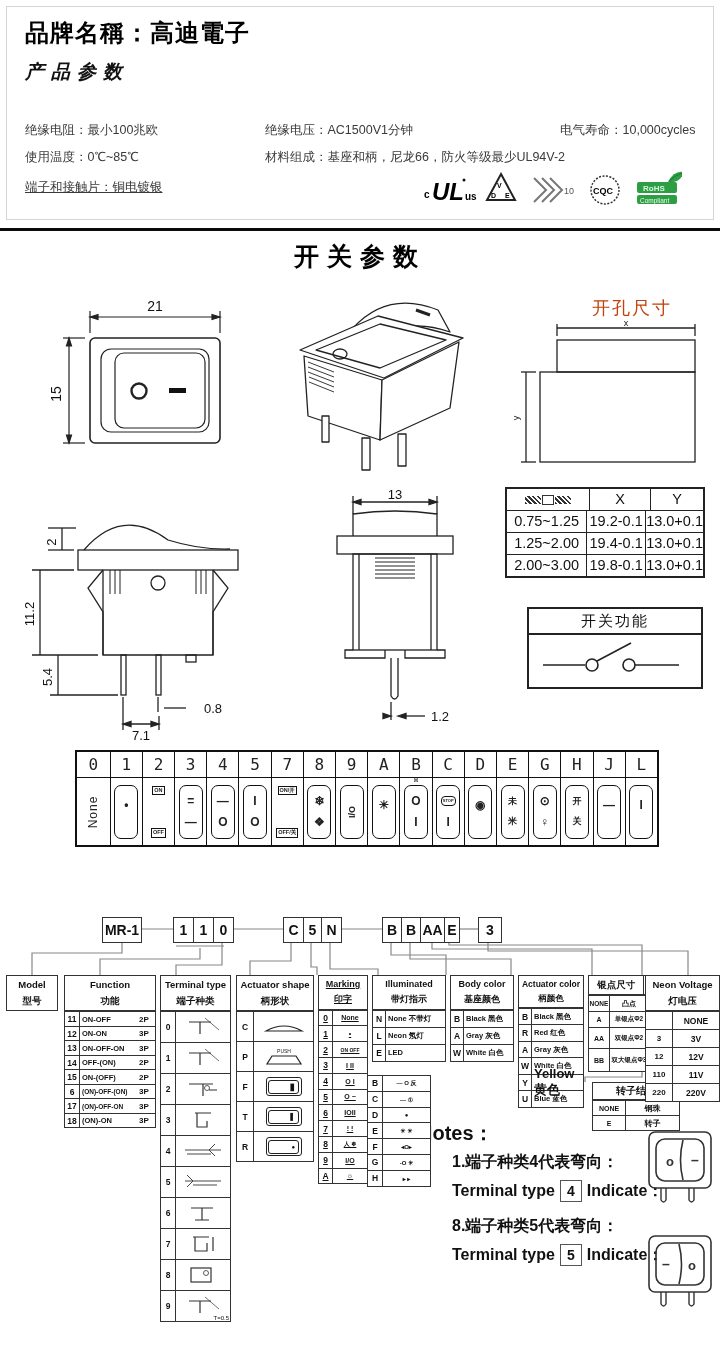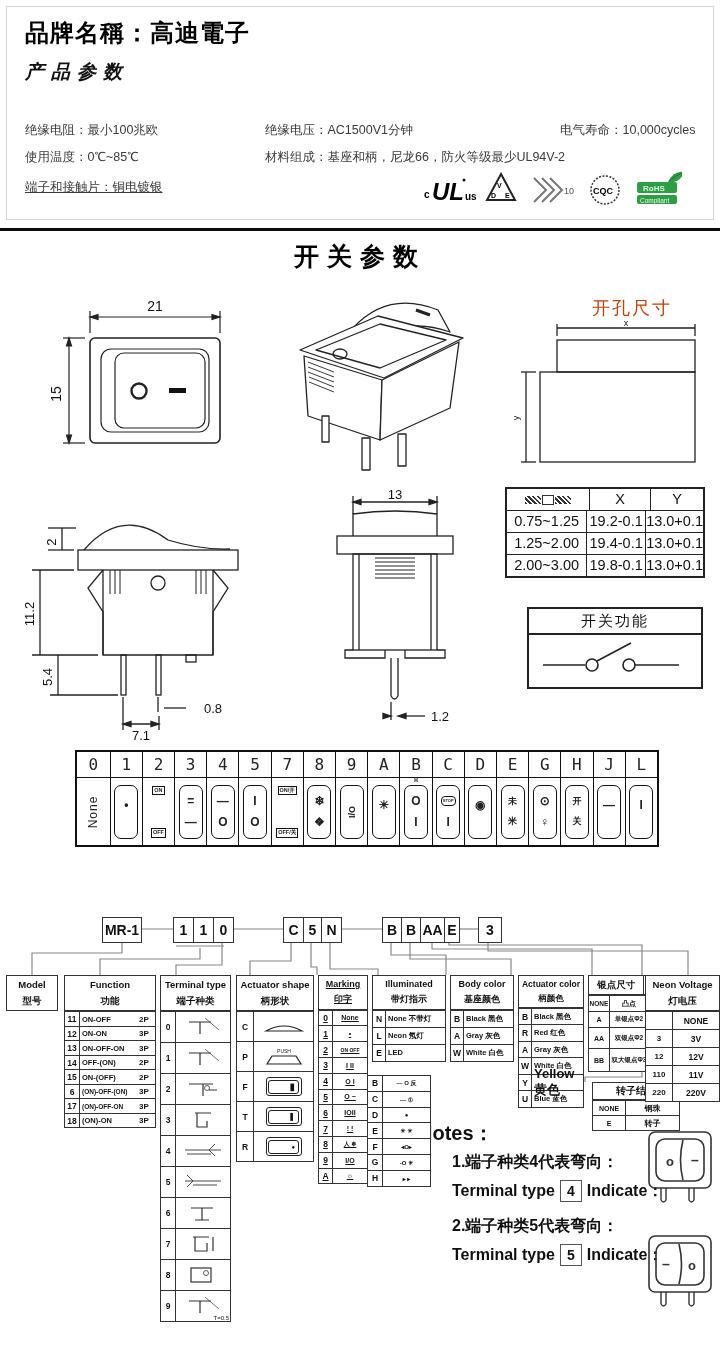--- a/index.html
+++ b/index.html
@@ -933,21 +933,21 @@
       </div>
   </div>
 
   <div class="abs notesT" style="left:418px;top:1120px;">Notes：</div>
   <div class="abs noteZh" style="left:452px;top:1152px;">1.端子种类4代表弯向：</div>
   <div class="abs noteEn" style="left:452px;top:1180px;">
     <span>Terminal type</span>
     <span class="nbox">4</span>
     <span>Indicate：</span>
   </div>
-  <div class="abs noteZh" style="left:452px;top:1216px;">2.端子种类5代表弯向：</div>
+  <div class="abs noteZh" style="left:452px;top:1216px;">8.端子种类5代表弯向：</div>
   <div class="abs noteEn" style="left:452px;top:1244px;">
     <span>Terminal type</span>
     <span class="nbox">5</span>
     <span>Indicate：</span>
   </div>
 
   <svg class="abs" style="left:645px;top:1128px;" width="72" height="82" viewBox="0 0 72 82">
     <g stroke="#333" fill="none" stroke-width="1.6">
       <rect x="4" y="4" width="62" height="56" rx="6"></rect>
       <rect x="11" y="11" width="48" height="42" rx="9"></rect>

